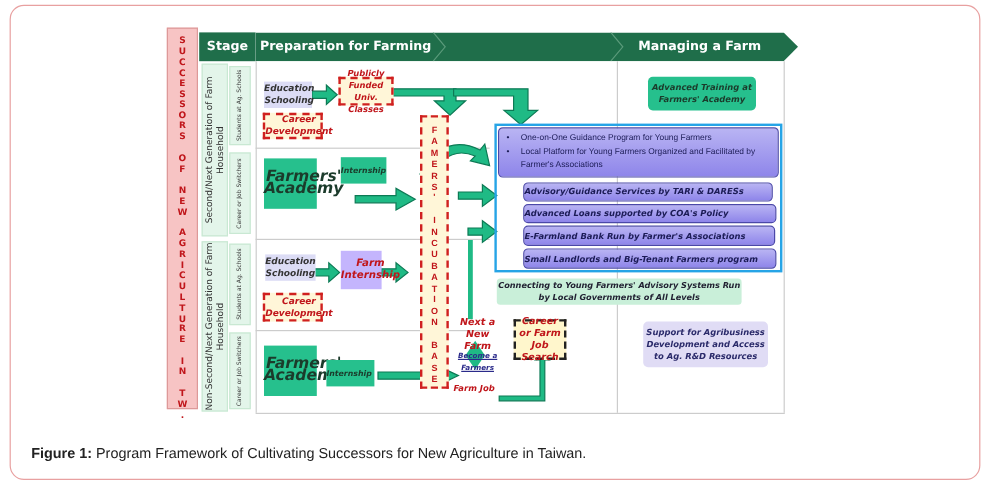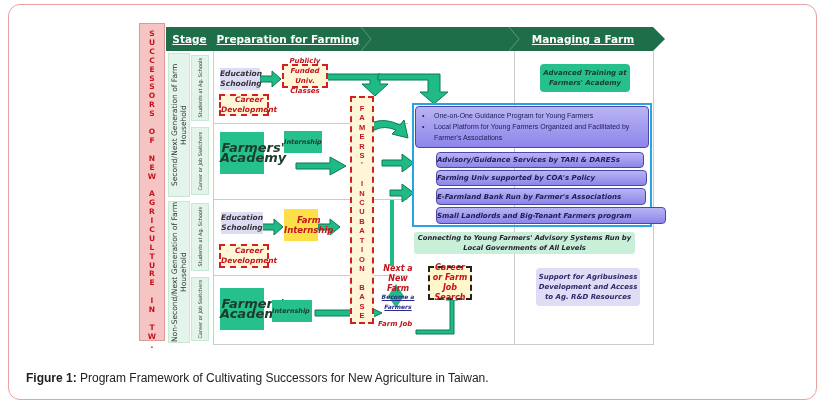--- a/index.html
+++ b/index.html
@@ -2,31 +2,31 @@
 <html><head>
 <meta charset="utf-8">
 <style>
   html, body { margin:0; padding:0; background:#fff; }
   body { width:827px; height:406px; position:relative; overflow:hidden; font-family:"Liberation Sans", sans-serif; }
   .card { position:absolute; left:8px; top:4px; width:809px; height:396px; border:1px solid #e8a0a0; border-radius:12px; background:#fff; box-sizing:border-box; }
   .fig { position:absolute; left:0; top:0; width:827px; height:406px; }
   .abs { position:absolute; box-sizing:border-box; }
   .sidebar { left:139px; top:23px; width:26px; height:318px; background:#f7c4c4; border:1px solid #d99; display:flex; flex-direction:column; align-items:center; padding-top:6px; }
   .sidebar span { color:#c0161b; font-weight:bold; font-size:7.5px; line-height:8.9px; font-family:"DejaVu Sans", sans-serif; }
-  .hdr { top:27px; height:24px; background:#1f6e4a; color:#fff; font-weight:bold; font-size:10.5px; display:flex; align-items:center; justify-content:center; font-family:"DejaVu Sans", sans-serif;text-decoration:underline; }
+  .hdr { top:27px; height:24px; background:#1f6e4a; color:#fff; font-weight:bold; font-size:10.5px; display:flex; align-items:center; justify-content:center; font-family:"DejaVu Sans", sans-serif; }
   .grid-v { background:#ccc; width:1px; }
   .grid-h { background:#ccc; height:1px; }
   .rowlbl { background:#e3f5ea; border:1px solid #c9e8d3; display:flex; align-items:center; justify-content:center; }
   .rowlbl span { writing-mode:vertical-rl; transform:rotate(180deg); font-size:7.5px; text-align:center; color:#333; font-family:"DejaVu Sans", sans-serif; line-height:9px; }
   .sublbl span { font-size:5px; line-height:6px; }
   .box { display:flex; align-items:center; text-align:center; font-weight:bold; font-family:"DejaVu Sans", sans-serif; line-height:10px;font-style:italic; }
   .edu { background:#dcdcf5; color:#333; font-size:7.5px; }
   .teal { background:#26c08d; color:#1b3b2b; font-size:13px; }
   .dashred { border:2px dashed #d02020; background:#fff6d8; color:#c0161b; font-size:7.5px; }
-  .farm { background:#fde047; color:#c0161b; font-size:8.5px; }
+  .farm { background:#c4b5fd; color:#c0161b; font-size:8.5px; }
   .purple { background:linear-gradient(#b9b4f3,#8e85ea); border:1px solid #4b48a8; border-radius:4px; color:#1c1c56; font-size:7px; }
   .bluebox { border:2px solid #26a4e6; }
   .mint { background:#c9efd9; color:#223; font-size:6.8px; font-weight:bold; border-radius:3px; }
   .arrow { fill:#1fba85; stroke:#0d7a55; stroke-width:1; }
   .caption { position:absolute; left:26px; top:371px; font-size:12px; color:#222; font-family:"Liberation Sans", sans-serif; }
   .caption b { font-weight:bold; }
 </style>
 </head>
 <body>
 
@@ -210,30 +210,30 @@
       </div>
     <div style="display:flex;">
         <span style="width:12px;flex:none;">•</span>
         <span>Local Platform for Young Farmers Organized and Facilitated by Farmer's Associations</span>
       </div>
   </div>
   <div class="abs box purple" style="left:436px;top:152px;width:208px;height:16px;">
       <span>Advisory/Guidance Services by TARI &amp; DARESs</span>
     </div>
   <div class="abs box purple" style="left:436px;top:170px;width:211px;height:16px;">
-      <span>Farming Univ supported by COA's Policy</span>
+      <span>Advanced Loans supported by COA's Policy</span>
     </div>
   <div class="abs box purple" style="left:436px;top:188px;width:210px;height:17px;">
       <span>E-Farmland Bank Run by Farmer's Associations</span>
     </div>
-  <div class="abs box purple" style="left:436px;top:207px;width:230px;height:17px;">
+  <div class="abs box purple" style="left:436px;top:207px;width:211px;height:17px;">
       <span>Small Landlords and Big-Tenant Farmers program</span>
     </div>
 
-  <div class="abs box mint" style="left:414px;top:232px;width:221px;height:22px;font-weight:bold;">
+  <div class="abs box mint" style="left:414px;top:232px;width:204px;height:22px;font-weight:bold;">
       <span>Connecting to Young Farmers' Advisory Systems Run by Local Governments of All Levels</span>
     </div>
 
   <div class="abs box" style="left:378px;top:268px;width:40px;height:22px;color:#c0161b;font-size:8px;">
       <span>Next a New Farm</span>
     </div>
   <div class="abs box" style="left:380px;top:292px;width:36px;height:20px;color:#2a2a8a;font-size:6px;text-decoration:underline;">
       <span>Become a Farmers</span>
     </div>
   <div class="abs box" style="left:378px;top:318px;width:36px;height:12px;color:#c0161b;font-size:7px;">

